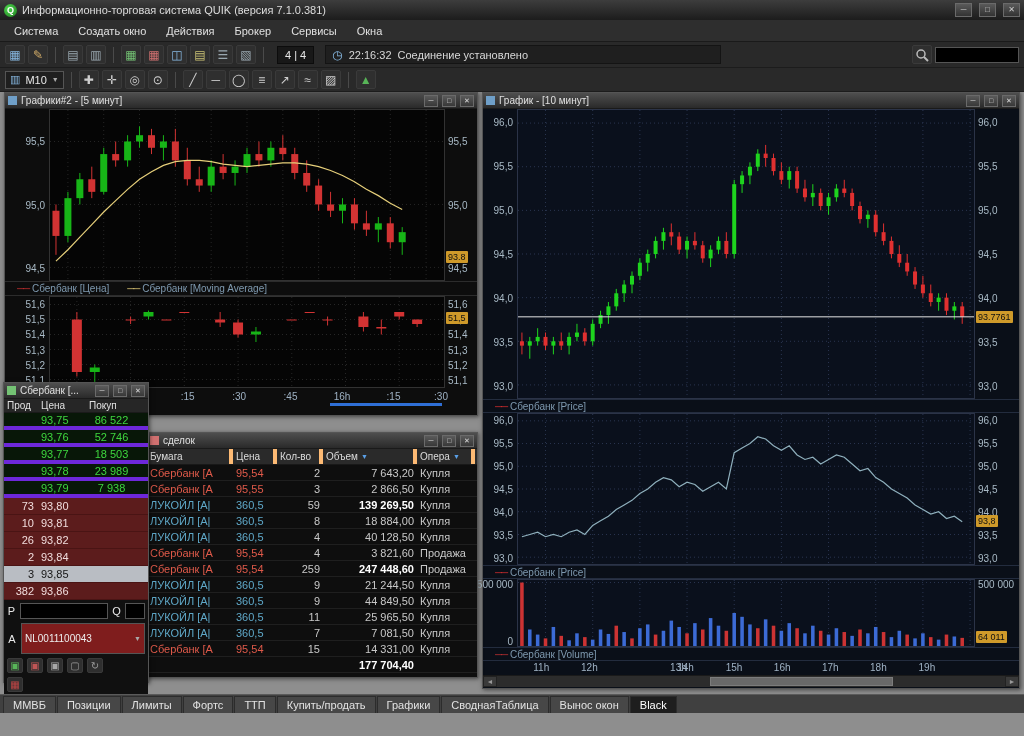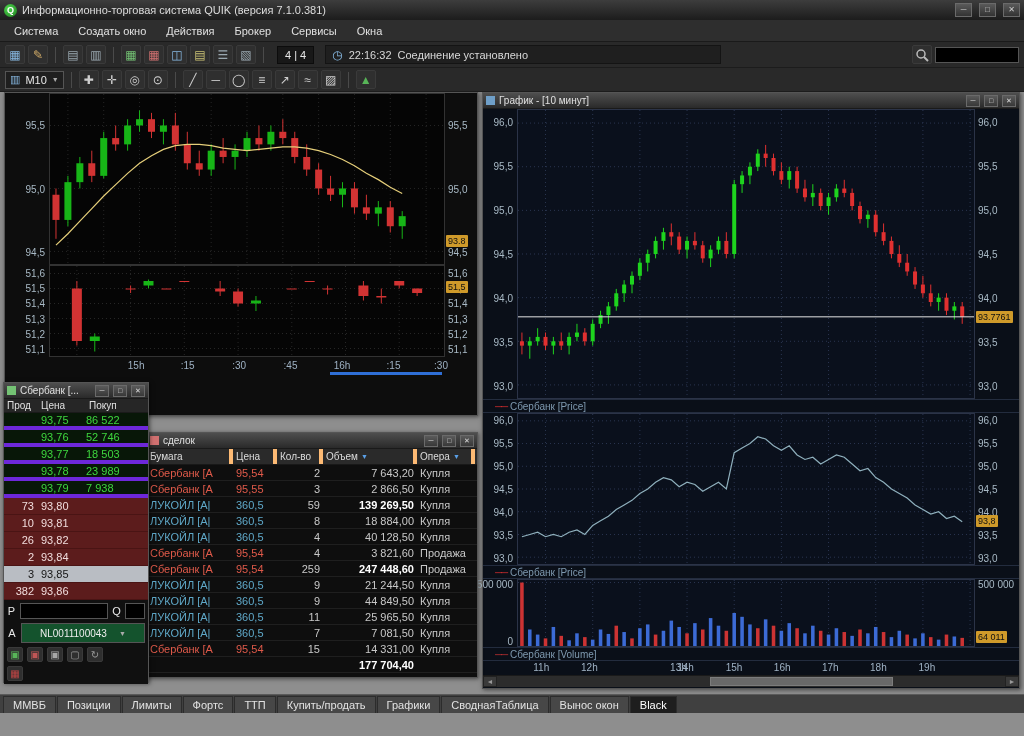--- a/index.html
+++ b/index.html
@@ -63,25 +63,25 @@
 
 .lheader{height:14px;display:flex;background:#262626;color:#e0e0e0;font-size:10px;border-bottom:1px solid #1a1a1a}
 .lh{padding:1px 3px}
 .c0{width:34px}.c1{width:48px}.c2{width:56px}
 .lrow{height:17px;display:flex;font-size:11px;align-items:center}
 .ask{background:#081708;color:#3ed63e;border-bottom:4px solid #6d28d9}
 .bid{background:#5c1c1c;color:#f0dcdc;border-bottom:1px solid #4a1414}
 .bid.selected{background:#b9bdc3;color:#151515}
 .lrow .c0{text-align:right;padding-right:4px}
 .lrow .c1{padding-left:3px}
-.lrow .c2{text-align:left;padding-right:5px}
+.lrow .c2{text-align:center;padding-right:5px}
 .lfoot{padding:3px;display:flex;flex-direction:column;gap:4px;background:#101010}
 .frow{display:flex;align-items:center;gap:4px;color:#ddd}
 .flabel{width:10px;text-align:center;color:#e8e8e8}
-.combo{display:flex;align-items:center;background:#14532d;border:1px solid #555;height:20px;flex:1;padding:0 18px;color:#eee;font-size:10px;justify-content:space-between}
+.combo{display:flex;align-items:center;background:#7f1d1d;border:1px solid #555;height:31px;flex:1;padding:0 3px;color:#eee;font-size:10px;justify-content:space-between}
 .mini{width:16px;height:15px;font-size:10px}
 
 
 .theader{height:16px;display:flex;background:#2a2a2a;color:#dcdcdc;font-size:10px;align-items:center;border-bottom:1px solid #181818}
 .th{padding:0 3px;border-right:4px solid #fdba74;height:100%;display:flex;align-items:center;gap:3px}
 .w-inst{width:86px}.w-price{width:44px}.w-qty{width:46px}.w-vol{width:94px}.w-op{width:58px}
 .sorticon{color:#5aa0e8;font-size:7px}
 .trow{height:16px;display:flex;align-items:center;font-size:11px;border-bottom:1px solid #1f1f1f;color:#c8c8c8;background:#0e0e0e}
 .trow span{padding:0 3px;overflow:hidden;white-space:nowrap;flex:none}
 .trow .w-qty,.trow .w-vol{text-align:right}
@@ -173,20 +173,27 @@
         <span class="tb-icon" style="color: rgb(207, 207, 207);">≡</span>
         <span class="tb-icon" style="color: rgb(207, 207, 207);">↗</span>
         <span class="tb-icon" style="color: rgb(207, 207, 207);">≈</span>
         <span class="tb-icon" style="color: rgb(207, 207, 207);">▨</span>
         <span class="tb-sep"></span>
         <span class="tb-icon" style="color: rgb(88, 181, 88);">▲</span>
       </span>
   </div>
 
   <div class="win" id="win-left">
+    <div class="wtitle">
+      <span class="wicon"></span>
+      <span class="wtext">Графики#2 - [5 минут]</span>
+      <span class="wb">─</span>
+      <span class="wb">□</span>
+      <span class="wb">✕</span>
+    </div>
     <div class="chartrow" style="height:172px">
       <div class="axis axis-l" style="width:44px;height:172px">
           <span class="tick" style="top: 26.8519px;">95,5</span>
           <span class="tick" style="top: 90.5556px;">95,0</span>
           <span class="tick" style="top: 154.259px;">94,5</span>
         </div>
       <div class="plot" id="chart-left_main" style="height:172px"><svg width="394" height="170">
             <line x1="0" x2="394" y1="31.481481481481612" y2="31.481481481481612" stroke="#262626" stroke-dasharray="1 3"></line>
             <line x1="0" x2="394" y1="94.44444444444484" y2="94.44444444444484" stroke="#262626" stroke-dasharray="1 3"></line>
             <line x1="0" x2="394" y1="157.40740740740807" y2="157.40740740740807" stroke="#262626" stroke-dasharray="1 3"></line>
@@ -262,20 +269,24 @@
             <line x1="352.21212121212125" x2="352.21212121212125" y1="117.11111111111246" y2="144.81481481481615" stroke="#17b517"></line>
             <rect x="348.71212121212125" y="122.14814814814851" width="7" height="10.074074074073891" fill="#17b517"></rect>
             <polyline points="5.96969696969697,151.1111111111121 17.90909090909091,139.7777777777783 29.848484848484848,127.18518518518637 41.78787878787879,114.59259259259264 53.72727272727273,102.00000000000071 65.66666666666667,90.66666666666691 77.60606060606061,79.3333333333331 89.54545454545455,69.2592592592592 101.48484848484848,61.70370370370332 113.42424242424242,55.407407407407355 125.36363636363636,51.62962962962942 137.3030303030303,50.370370370371305 149.24242424242425,50.370370370371305 161.1818181818182,51.62962962962942 173.12121212121212,54.14814814814924 185.06060606060606,55.407407407407355 197,56.66666666666727 208.93939393939394,55.407407407407355 220.87878787878788,54.14814814814924 232.8181818181818,52.888888888889326 244.75757575757575,52.888888888889326 256.6969696969697,54.14814814814924 268.6363636363637,56.66666666666727 280.5757575757576,60.4444444444452 292.51515151515156,65.48148148148125 304.4545454545455,71.77777777777722 316.39393939393943,79.3333333333331 328.33333333333337,85.62962962963084 340.2727272727273,93.18518518518495 352.21212121212125,99.48148148148269" fill="none" stroke="#e6cf7a" stroke-width="1.2"></polyline>
           </svg></div>
       <div class="axis axis-r" style="width:32px;height:172px">
         <div class="tag" style="top:142px">93.8</div>
       <span class="tick" style="top: 26.8519px;">95,5</span>
           <span class="tick" style="top: 90.5556px;">95,0</span>
           <span class="tick" style="top: 154.259px;">94,5</span>
         </div>
+    </div>
+    <div class="legendrow">
+      <span><span class="sw" style="color:#d23333">──</span> <span>Сбербанк [Цена]</span></span>
+      <span><span class="sw" style="color:#e6cf7a">──</span> <span>Сбербанк [Moving Average]</span></span>
     </div>
     <div class="chartrow" style="height:92px">
       <div class="axis axis-l" style="width:44px;height:92px">
           <span class="tick" style="top: 2.66667px;">51,6</span>
           <span class="tick" style="top: 18px;">51,5</span>
           <span class="tick" style="top: 33.3333px;">51,4</span>
           <span class="tick" style="top: 48.6667px;">51,3</span>
           <span class="tick" style="top: 64px;">51,2</span>
           <span class="tick" style="top: 79.3333px;">51,1</span>
         </div>

